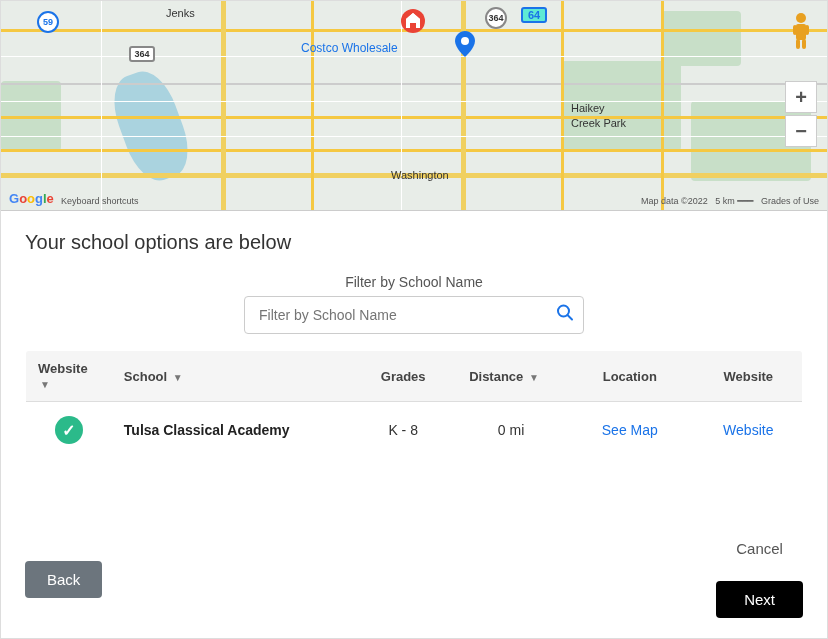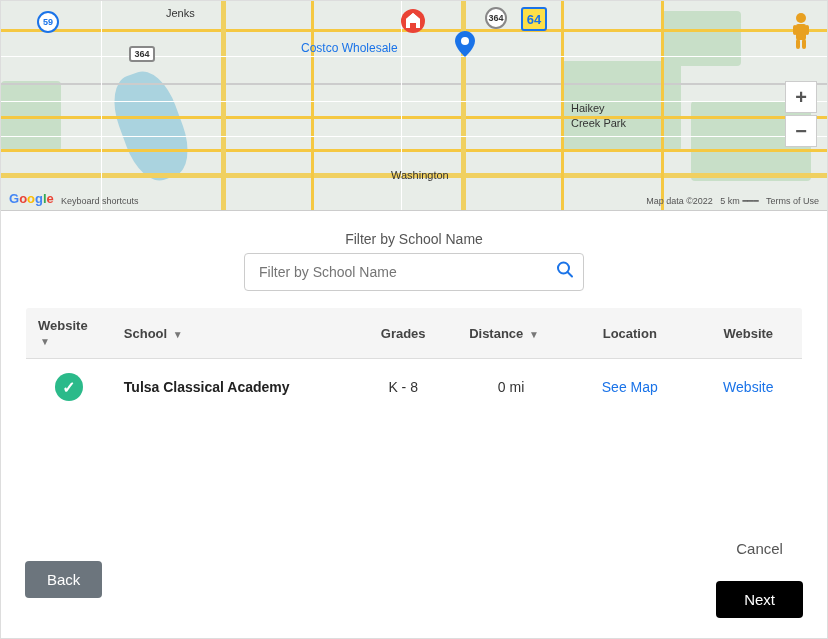--- a/index.html
+++ b/index.html
@@ -344,21 +344,21 @@
       <div class="road-thin-v" style="left:400px;"></div>
 
       <div class="map-label" style="left:165px;top:6px;">Jenks</div>
       <div class="map-label-blue" style="left:300px;top:40px;">Costco Wholesale</div>
       <div class="map-label" style="left:390px;top:168px;">Washington</div>
       <div class="map-label" style="left:570px;top:100px;line-height:1.4;">Haikey<br>Creek Park</div>
 
       <div style="position:absolute;top:10px;left:36px;background:#fff;border:2px solid #1a73e8;border-radius:50%;width:22px;height:22px;display:flex;align-items:center;justify-content:center;font-size:9px;font-weight:bold;color:#1a73e8;">59</div>
       <div style="position:absolute;top:45px;left:128px;background:#fff;border:2px solid #888;border-radius:3px;width:26px;height:16px;display:flex;align-items:center;justify-content:center;font-size:9px;font-weight:bold;color:#333;">364</div>
       <div style="position:absolute;top:6px;left:484px;background:#fff;border:2px solid #888;border-radius:50%;width:22px;height:22px;display:flex;align-items:center;justify-content:center;font-size:9px;font-weight:bold;color:#333;">364</div>
-      <div style="position:absolute;top:6px;left:520px;background:#fde047;border:2px solid #1a73e8;border-radius:3px;width:26px;height:24px;display:flex;align-items:center;justify-content:center;font-size:13px;font-weight:bold;color:#1a73e8;">64</div>
+      <div style="position:absolute;top:6px;left:520px;background:#5eead4;border:2px solid #1a73e8;border-radius:3px;width:26px;height:16px;display:flex;align-items:center;justify-content:center;font-size:11px;font-weight:bold;color:#1a73e8;">64</div>
 
       <div class="map-marker-home">
         <svg width="24" height="24" viewBox="0 0 24 24" fill="none">
           <circle cx="12" cy="12" r="12" fill="#EA4335"></circle>
           <path d="M12 4 L19 10 L19 19 L5 19 L5 10 Z" fill="white"></path>
           <path d="M9 19 L9 14 L15 14 L15 19" fill="#EA4335"></path>
           <path d="M12 4 L19 10 L5 10 Z" fill="white"></path>
         </svg>
       </div>
 
@@ -385,26 +385,27 @@
         </svg>
       </div>
 
       <div class="map-footer">
         <span class="google-logo">
           <span>G</span><span>o</span><span>o</span><span>g</span><span>l</span><span>e</span>
         </span>
       </div>
       <div class="map-keyboard">Keyboard shortcuts</div>
       <div class="map-attribution">
-        <span>Map data ©2022</span> &nbsp; <span>5 km</span> ━━━ &nbsp; <span>Terms of Use</span>
+        <span>Map data ©2022</span> &nbsp; <span>5 km</span> ━━━ &nbsp; <span>Grades of Use</span>
       </div>
     </div>
   </div>
 
   <div class="content-section">
+    <div class="section-title">Your school options are below</div>
 
     <div class="filter-container">
       <div class="filter-label">Filter by School Name</div>
       <div class="filter-input-wrapper">
         <input class="filter-input" type="text" placeholder="Filter by School Name" style="">
         <button class="search-icon-btn">
           <svg width="18" height="18" viewBox="0 0 18 18" fill="none">
             <circle cx="7.5" cy="7.5" r="5.5" stroke="#1a73e8" stroke-width="2"></circle>
             <line x1="11.5" y1="11.5" x2="16" y2="16" stroke="#1a73e8" stroke-width="2" stroke-linecap="round"></line>
           </svg>

